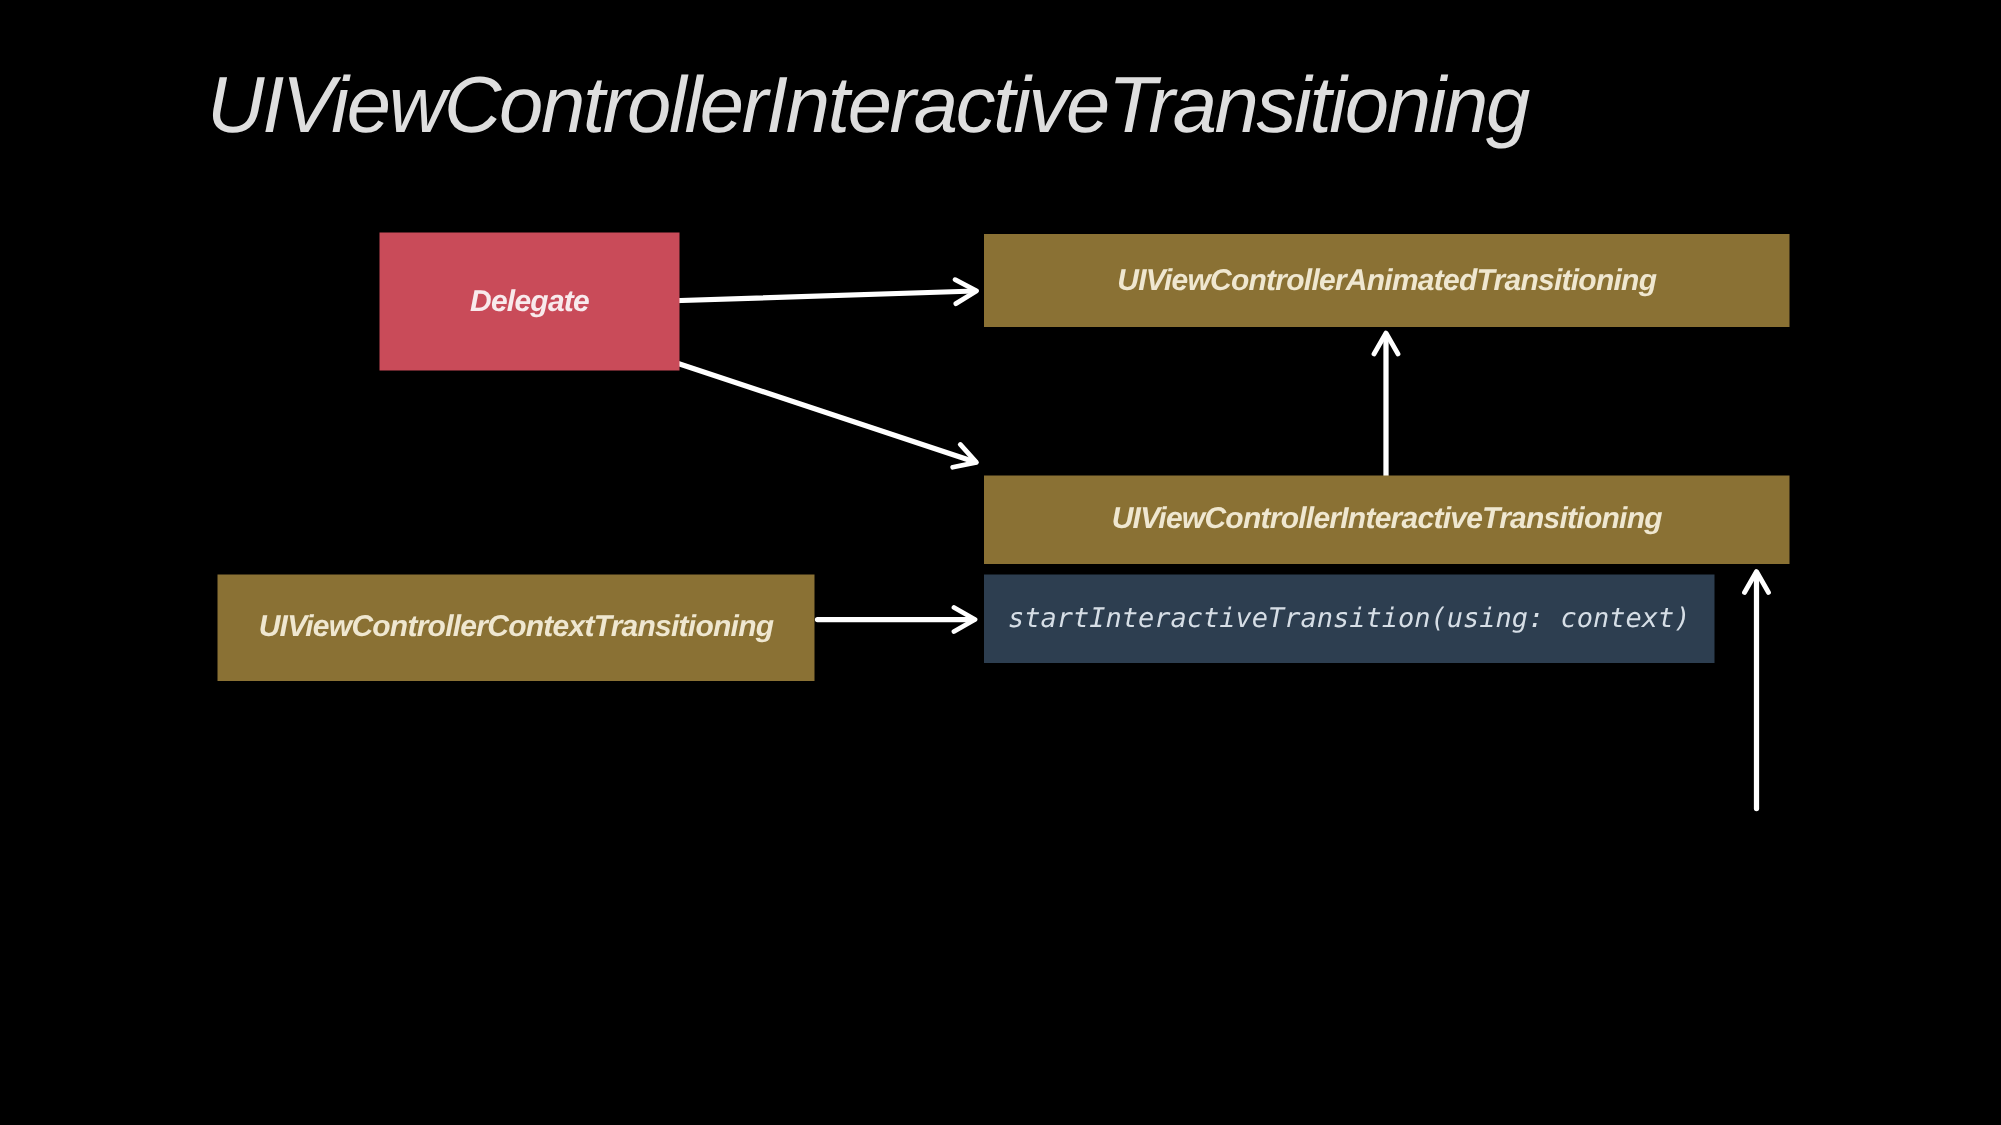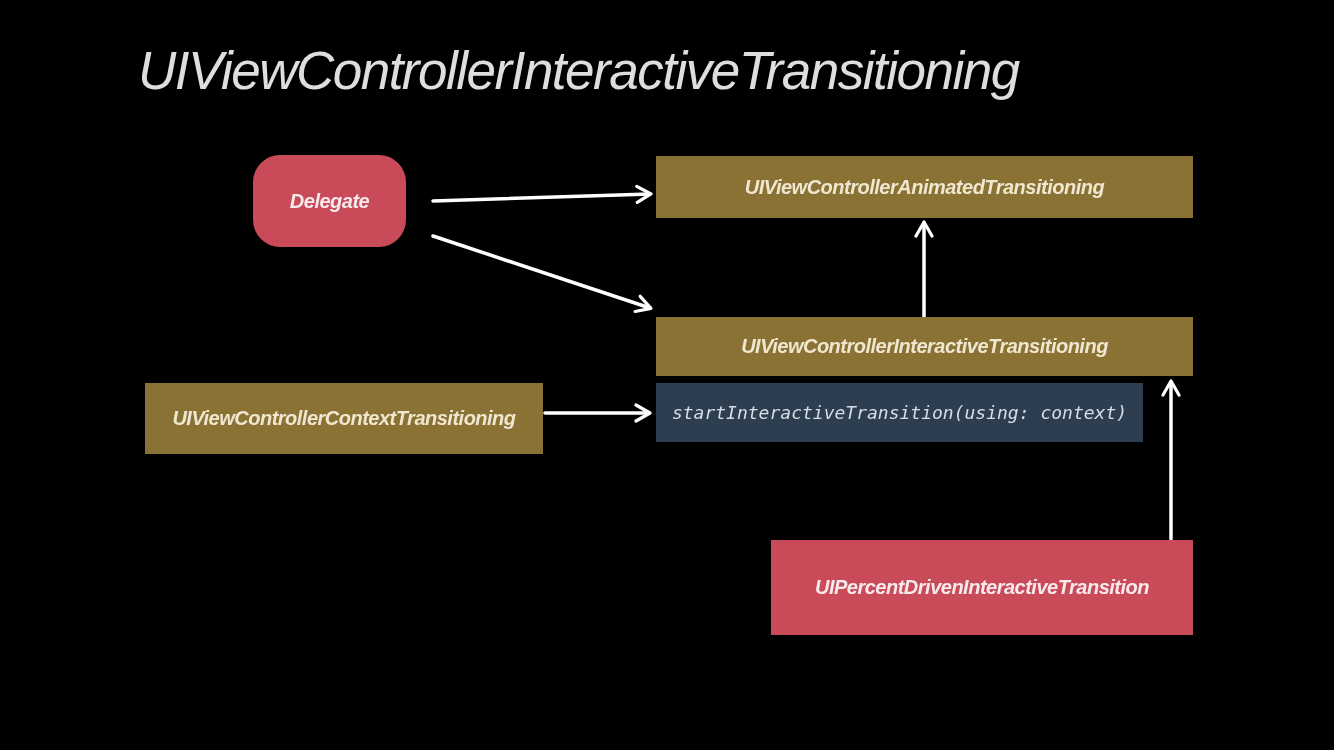--- a/index.html
+++ b/index.html
@@ -51,21 +51,21 @@
   }
   .node.red  { background: var(--red-box);  color: var(--red-box-text); }
   .node.gold { background: var(--gold-box); color: var(--gold-box-text); }
   .node.code { background: var(--code-box); color: var(--code-text); text-align: center; }
   .node.code .label {
     font-family: "DejaVu Sans Mono", "Liberation Mono", monospace;
     font-size: 18px;
     font-weight: 400;
     letter-spacing: 0;
   }
-  #node-delegate                      { left: 253px; top: 155px; width: 153px; height: 92px; border-radius: 27px; }
+  #node-delegate                      { left: 253px; top: 155px; width: 200px; height: 92px; }
   #node-animated                      { left: 656px; top: 156px; width: 537px; height: 62px; }
   #node-interactive                   { left: 656px; top: 317px; width: 537px; height: 59px; }
   #node-context                       { left: 145px; top: 383px; width: 398px; height: 71px; }
   #node-method                        { left: 656px; top: 383px; width: 487px; height: 59px; }
   #node-percent                       { left: 771px; top: 540px; width: 422px; height: 95px; }
   .arrows-layer {
     position: absolute;
     left: 0; top: 0;
     width: 1334px; height: 750px;
     pointer-events: none;
@@ -109,17 +109,14 @@
   </div>
 
   <div class="node gold" id="node-context">
     <span class="label">UIViewControllerContextTransitioning</span>
   </div>
 
   <div class="node code" id="node-method">
     <span class="label">startInteractiveTransition(using: context)</span>
   </div>
 
-  <div class="node red" id="node-percent">
-    <span class="label">UIPercentDrivenInteractiveTransition</span>
-  </div>
 
 </div>
 
 </body></html>

